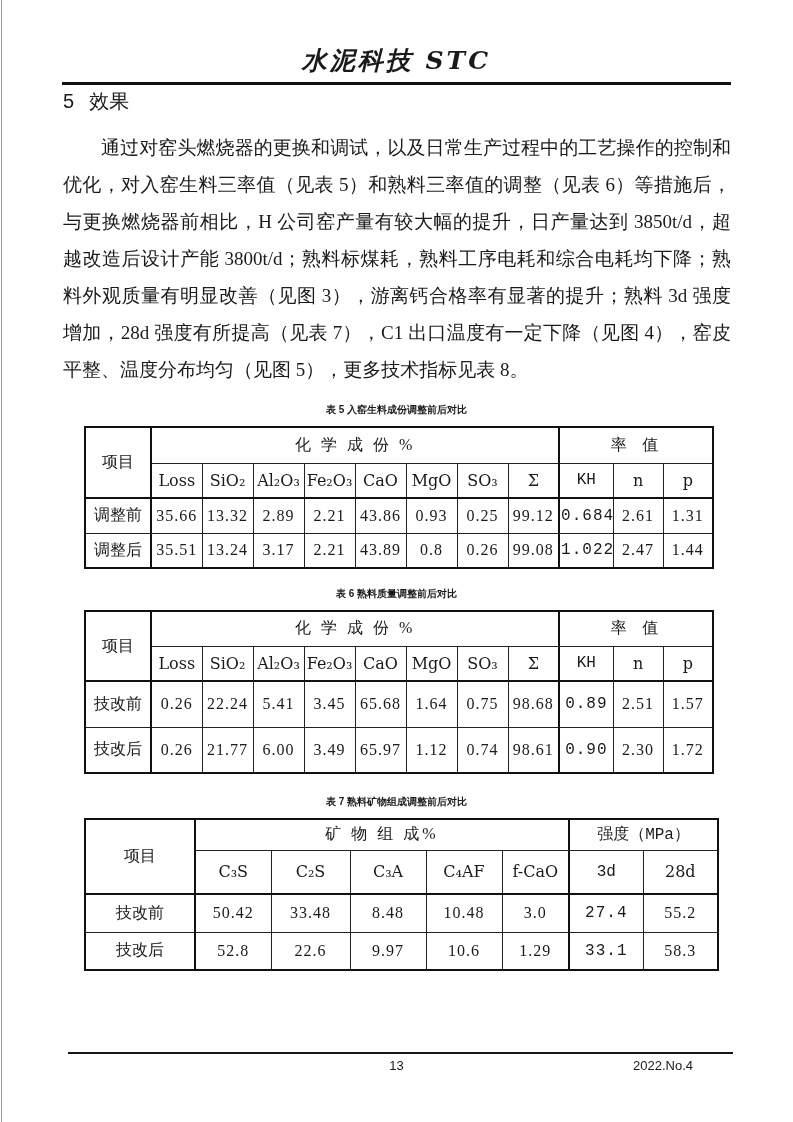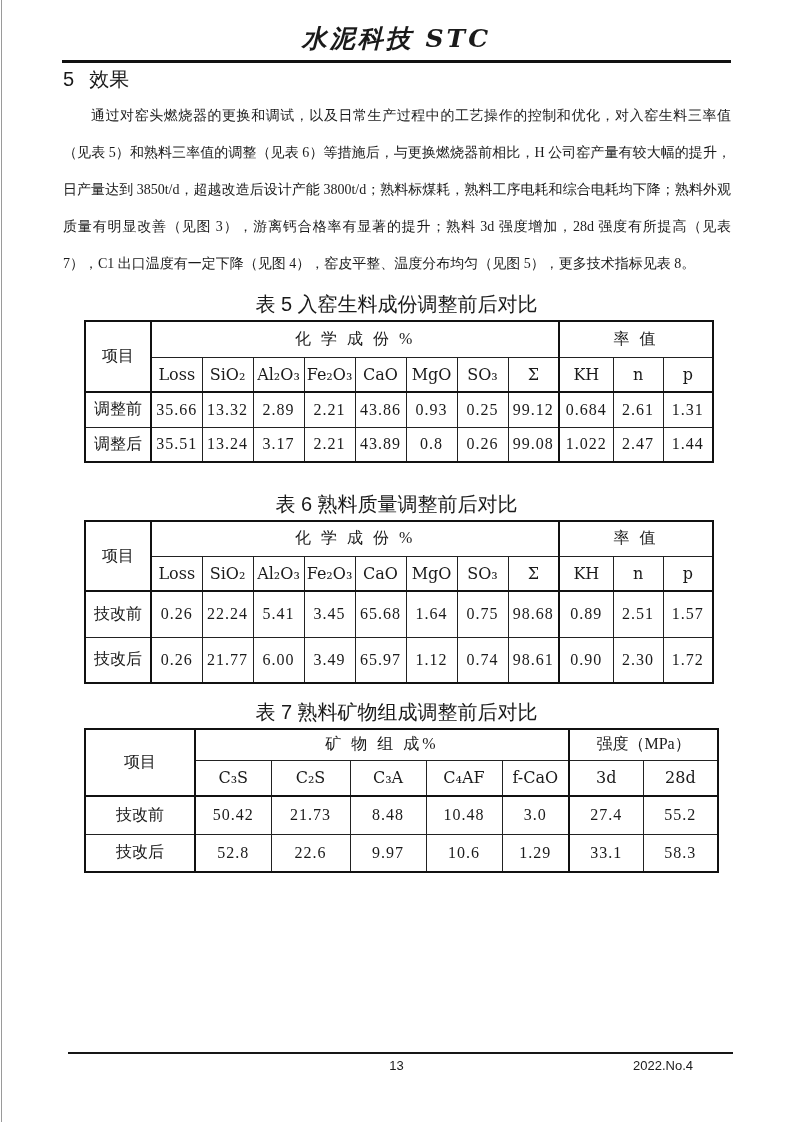--- a/index.html
+++ b/index.html
@@ -14,21 +14,21 @@
     color: #1a1a1a;
   }
   .edge-artifact {
     position: absolute;
     left: 1px; top: 0;
     width: 1px; height: 100%;
     background: #9a9a9a;
   }
   
   .journal-title {
-    padding-top: 24px;
+    padding-top: 46px;
     text-align: center;
     font-family: "DejaVu Serif", serif;
     font-style: italic;
     font-weight: bold;
     font-size: 25px;
     line-height: 30px;
     letter-spacing: 3px;
   }
   .header-rule {
     margin: 6px 62px 0 62px;
@@ -38,36 +38,36 @@
   .section-heading {
     margin: 4px 63px 0 63px;
     font-family: "Liberation Sans", sans-serif;
     font-size: 20px;
     font-weight: normal;
     line-height: 24px;
   }
   .sec-num { margin-right: 15px; }
   
   .body-text {
-    margin: 6px 62px 0 63px;
-    font-size: 14px;
+    margin: 16px 62px 0 63px;
+    font-size: 19px;
     line-height: 37px;
     text-align: justify;
     text-indent: 2em;
   }
   
   .tbl-caption {
     text-align: center;
     font-family: "Liberation Sans", sans-serif;
-    font-weight: normal;
-    font-size: 20px;
+    font-weight: bold;
+    font-size: 10px;
     line-height: 20px;
   }
   .cap5 { margin-top: 12px; }
-  .cap6 { margin-top: 31px; }
+  .cap6 { margin-top: 15px; }
   .cap7 { margin-top: 18px; }
   
   table.data-table {
     border-collapse: collapse;
     table-layout: fixed;
     margin-left: 84px;
     margin-top: 6px;
     border: 2px solid #111;
   }
   table.t5, table.t6 { width: 628px; }
@@ -77,31 +77,31 @@
     text-align: center;
     vertical-align: middle;
     font-size: 16px;
     padding: 0 1px;
     overflow: hidden;
   }
   .grp { letter-spacing: 3px; }
   .fm { font-family: "DejaVu Serif", "DejaVu Sans", serif; font-size: 15px; }
   .num { letter-spacing: 1px; }
   .thickb { border-bottom: 2px solid #111 !important; margin-left: 48px; }
-  .thickl { border-left: 2px solid #111 !important; }
+  .thickl { border-left: 2px solid #111 !important; font-family: Liberation Mono, monospace; }
   .thickr { border-right: 2px solid #111 !important; }
   
   .t5 tr.h1 td { height: 36px; }
   .t5 tr.h2 td { height: 35px; }
   .t5 tr.d  td { height: 35px; margin-top: 12px; }
   .t6 tr.h1 td { height: 35px; }
   .t6 tr.h2 td { height: 35px; }
   .t6 tr.d  td { height: 46px; }
   .t7 tr.h1 td { height: 31px; }
-  .t7 tr.h2 td { height: 36px; }
+  .t7 tr.h2 td { height: 44px; }
   .t7 tr.d  td { height: 38px; }
   
   .footer-rule {
     position: absolute;
     left: 68px; top: 1052px;
     width: 665px;
     border-top: 2px solid #161616;
   }
   .page-num {
     position: absolute;
@@ -288,21 +288,21 @@
       <td class="fm thickb">C₂S</td>
       <td class="fm thickb">C₃A</td>
       <td class="fm thickb">C₄AF</td>
       <td class="fm thickb">f-CaO</td>
       <td class="fm thickb thickl">3d</td>
       <td class="fm thickb">28d</td>
     </tr>
     <tr class="d">
       <td class="thickr">技改前</td>
       <td class="num">50.42</td>
-      <td class="num">21.73</td>
+      <td class="num">33.48</td>
       <td class="num">8.48</td>
       <td class="num">10.48</td>
       <td class="num">3.0</td>
       <td class="num thickl">27.4</td>
       <td class="num">55.2</td>
     </tr>
     <tr class="d">
       <td class="thickr">技改后</td>
       <td class="num">52.8</td>
       <td class="num">22.6</td>

